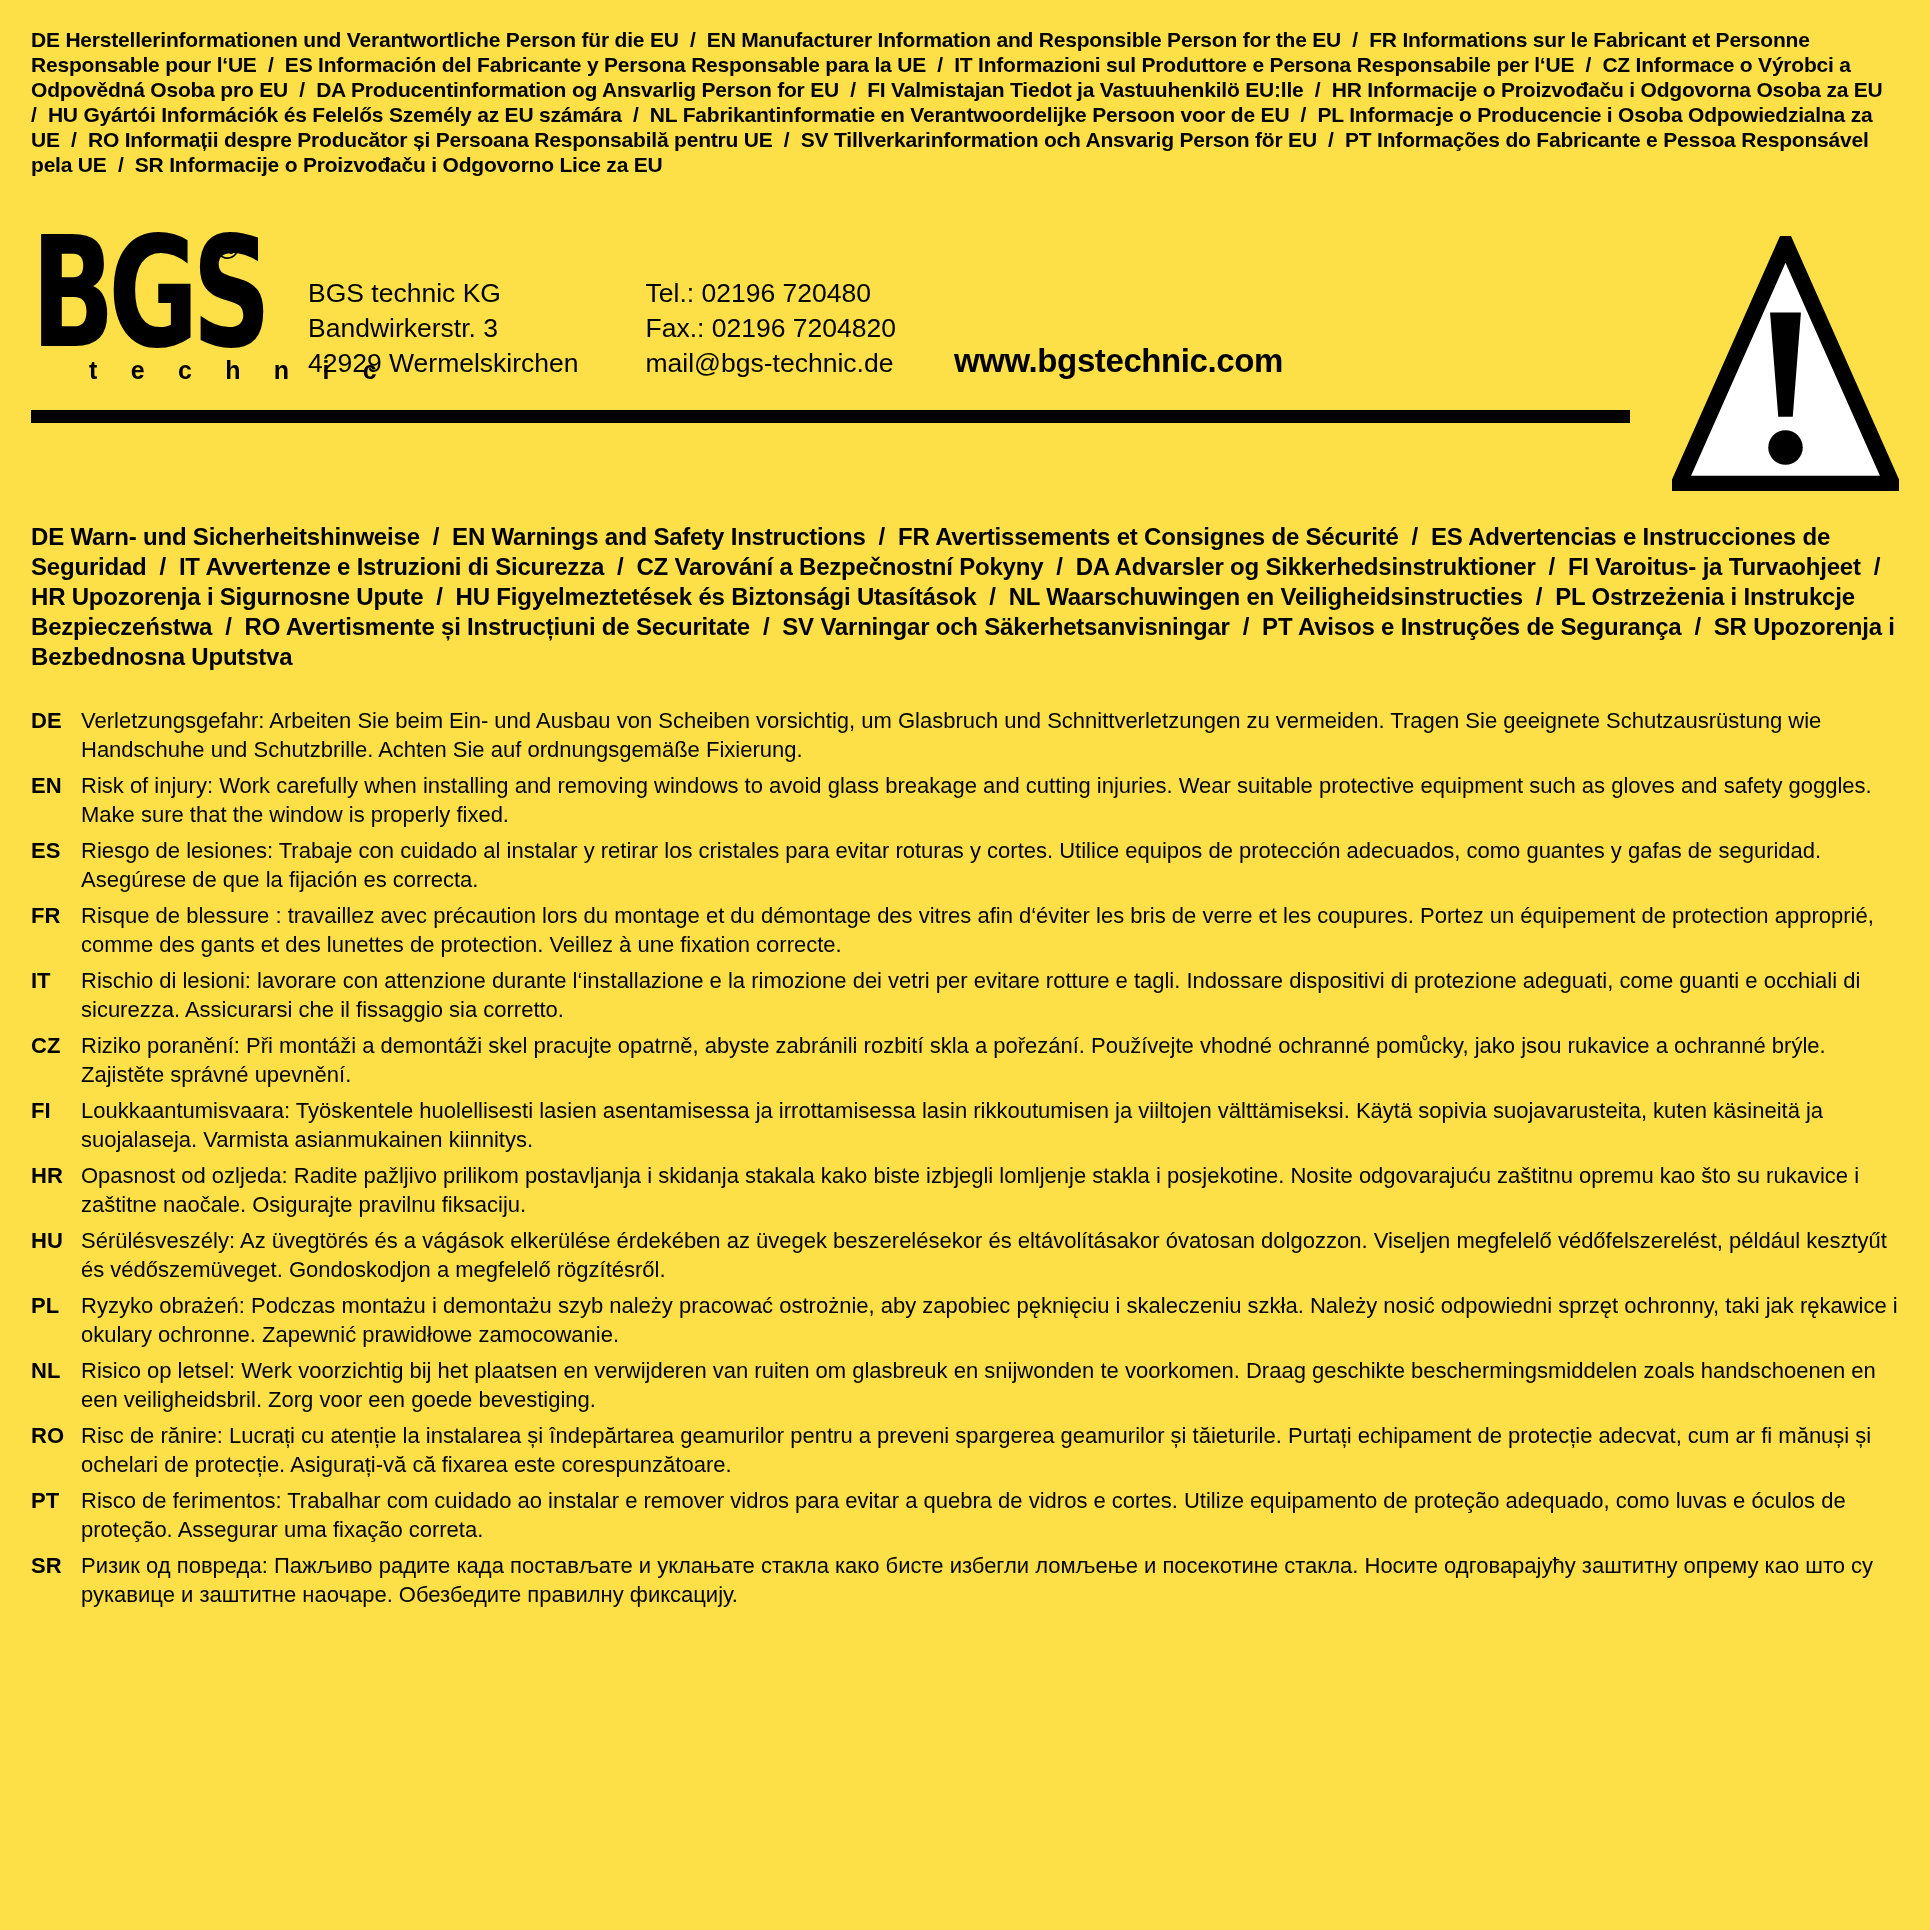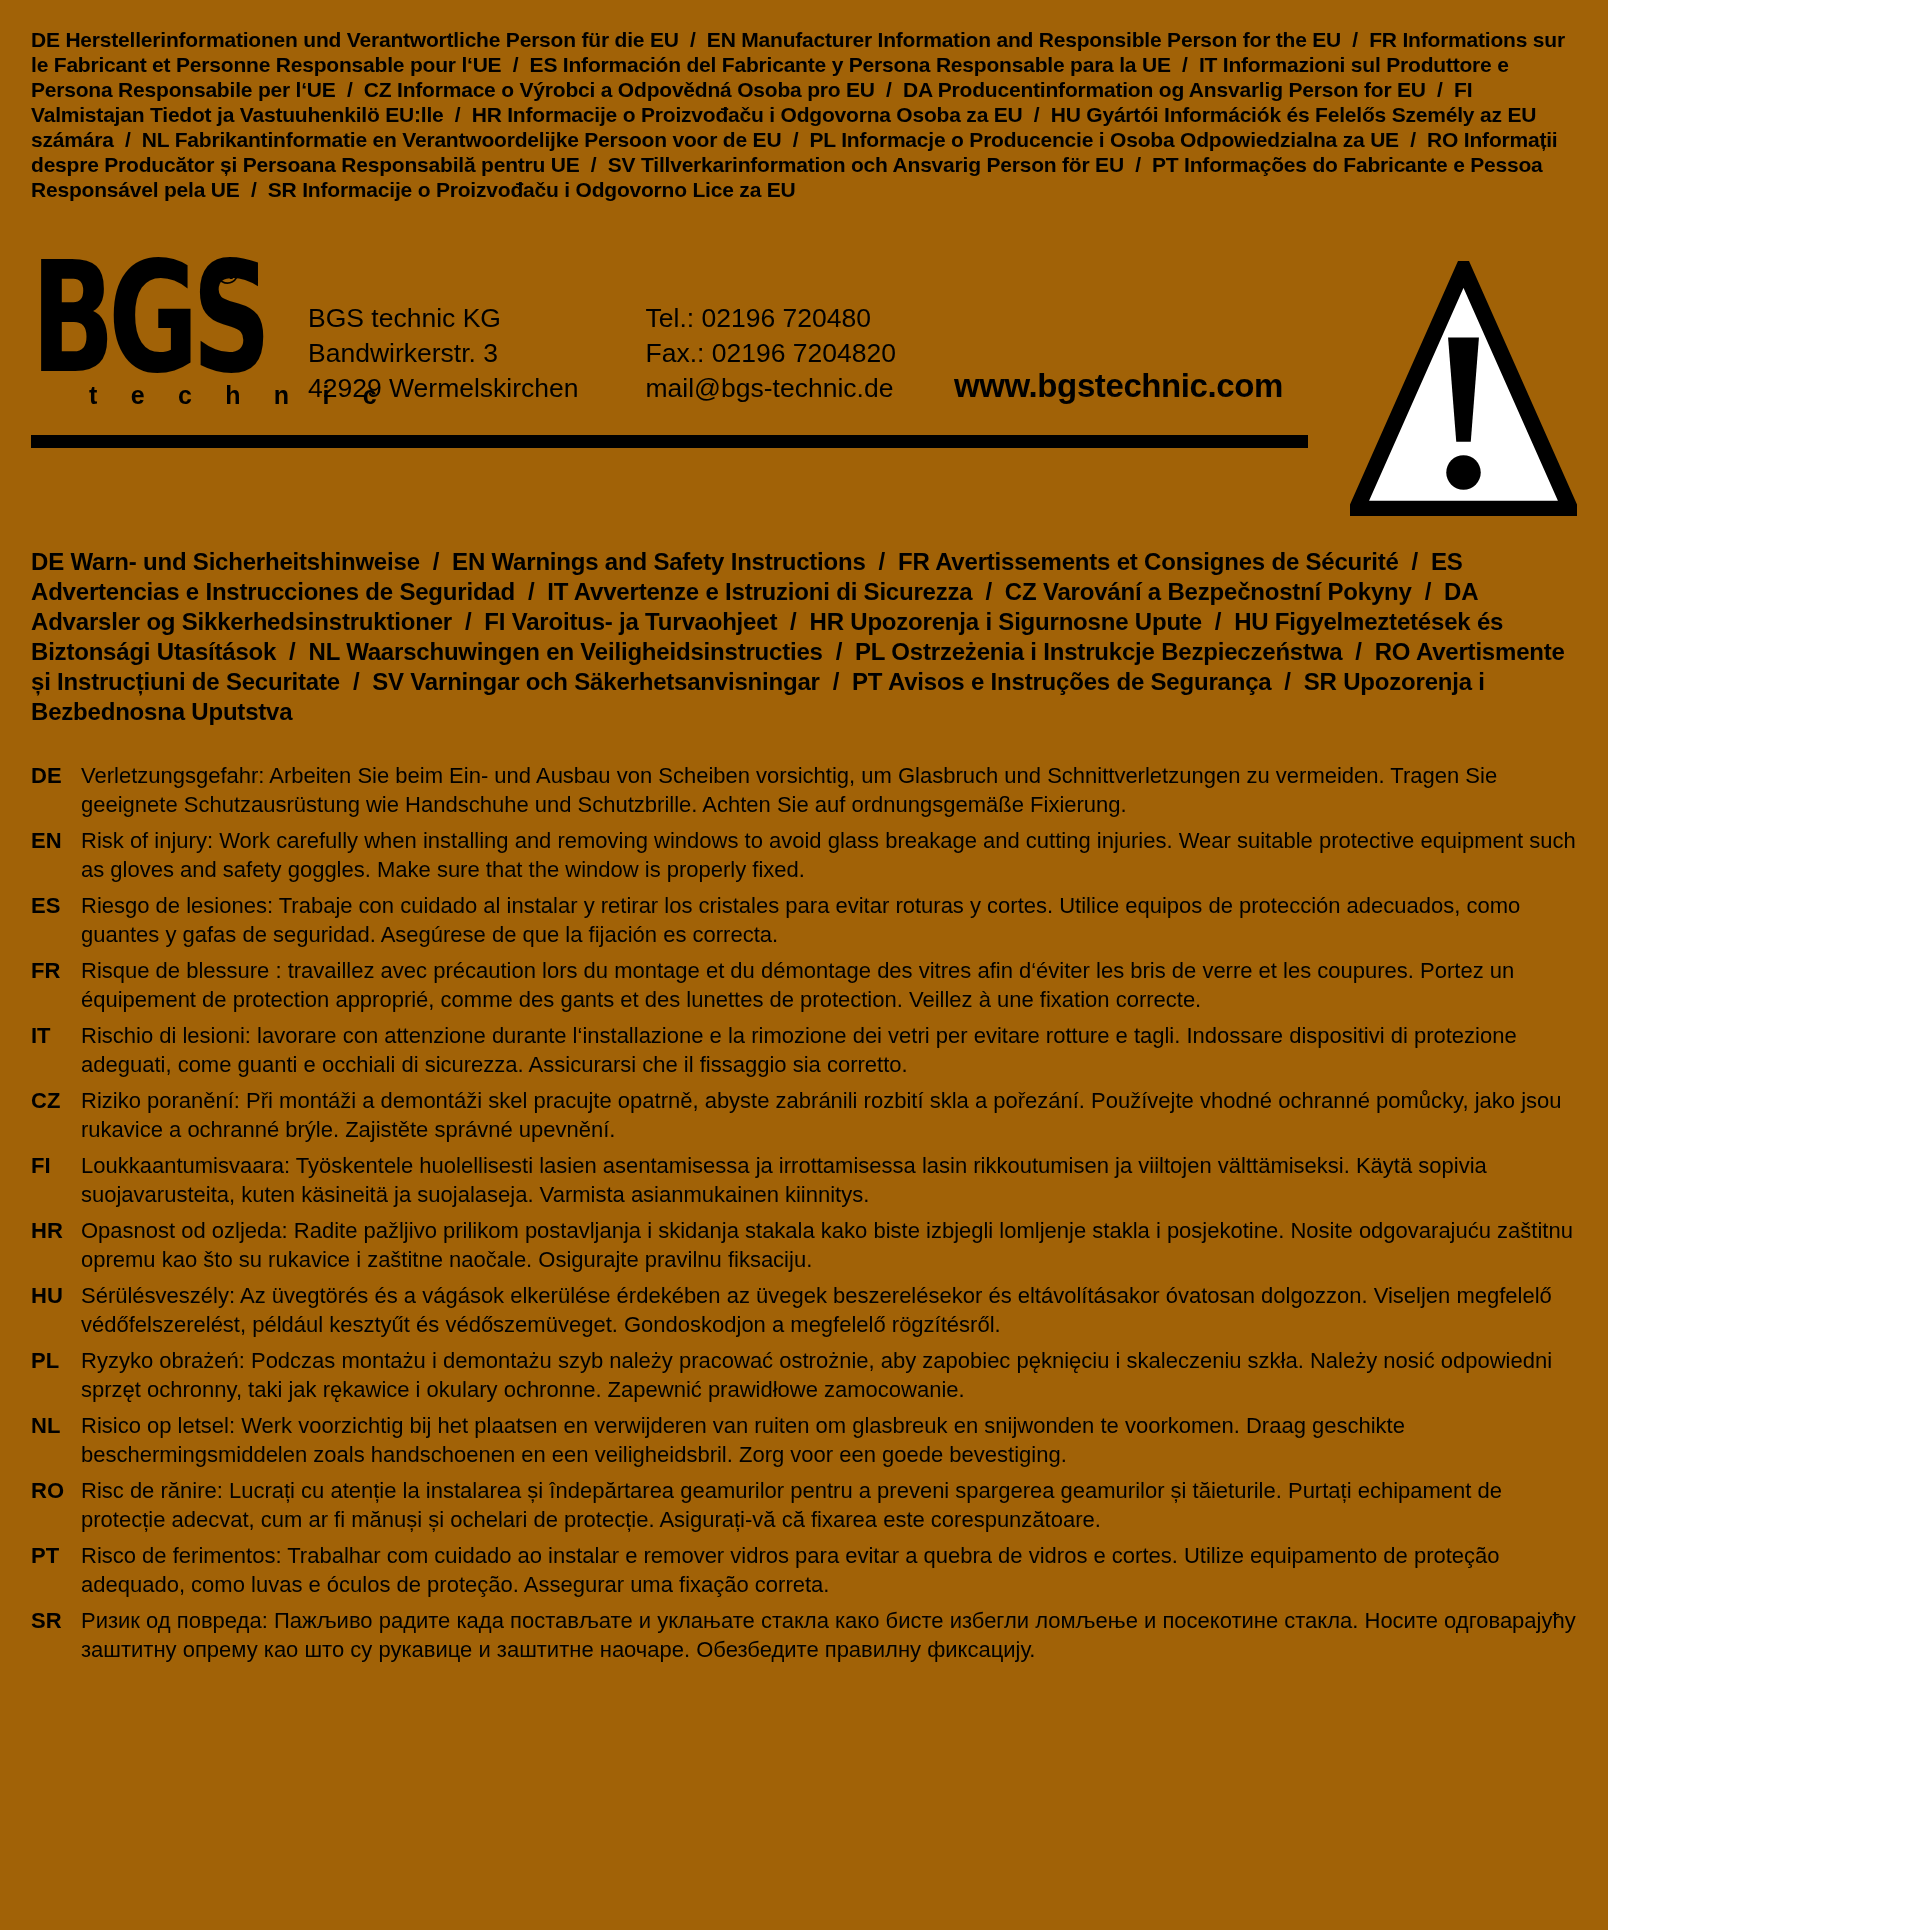--- a/index.html
+++ b/index.html
@@ -3,24 +3,24 @@
 <meta charset="utf-8">
 <style>
   html, body { margin:0; padding:0; background:#ffffff; }
   body {
     width:1930px; height:1930px;
     color:#000;
     font-family:"Liberation Sans","DejaVu Sans",sans-serif;
   }
   .page {
     box-sizing:border-box;
-    width:1608px; height:1930px;
+    width:1930px; height:1930px;
     padding:26.5px 31px 0 31px;
     overflow:hidden;
-    background:#a16207;
+    background:#fde047;
   }
   .header-top {
     font-weight:bold;
     font-size:21px;
     line-height:25px;
     letter-spacing:-0.2px;
     white-space:pre-wrap;
   }
   .brand-section {
     display:flex;

